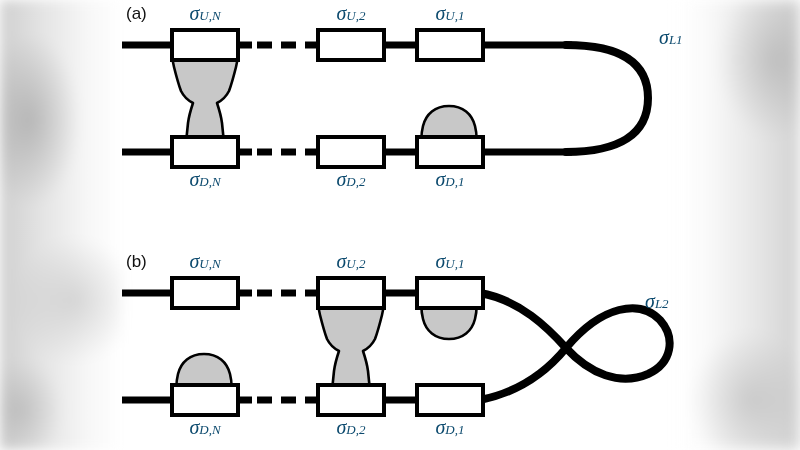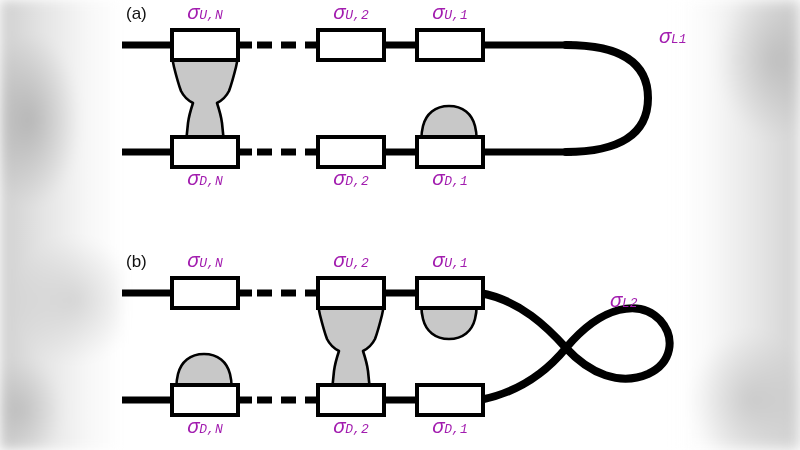--- a/index.html
+++ b/index.html
@@ -28,22 +28,22 @@
       linear-gradient(270deg,#d2d2d2 0%, #e8e8e8 40%, #fafafa 78%, #ffffff 100%);
     filter:blur(7px);
   }
   svg.diagram{position:absolute;left:0;top:0;}
   .panel-tag{
     position:absolute;font-family:"Liberation Sans", sans-serif;
     font-size:17px;color:#111;
   }
   .sig-label{
     position:absolute;white-space:nowrap;
-    font-family:Liberation Mono, monospace;
-    font-style:italic;font-size:20px;color:#a21caf;
+    font-family:Liberation Serif, serif;
+    font-style:italic;font-size:20px;color:#0c4a6e;
     transform:translateX(-50%);
   }
   .sig-label .sub{font-size:13px;font-style:italic;}
   .sig-label.left-anchor{transform:none;}
 </style>
 </head>
 <body>
 
 <div id="figure-root">
 
@@ -224,17 +224,17 @@
   <div class="sig-label" style="left:205px;top:416px;">
     <span>σ</span><span class="sub">D,N</span>
   </div>
   <div class="sig-label" style="left:351px;top:416px;">
     <span>σ</span><span class="sub">D,2</span>
   </div>
   <div class="sig-label" style="left:450px;top:416px;">
     <span>σ</span><span class="sub">D,1</span>
   </div>
 
-  <div class="sig-label left-anchor" style="left:610px;top:290px;">
+  <div class="sig-label left-anchor" style="left:645px;top:290px;">
     <span>σ</span><span class="sub">L2</span>
   </div>
 
 </div>
 
 </body></html>

